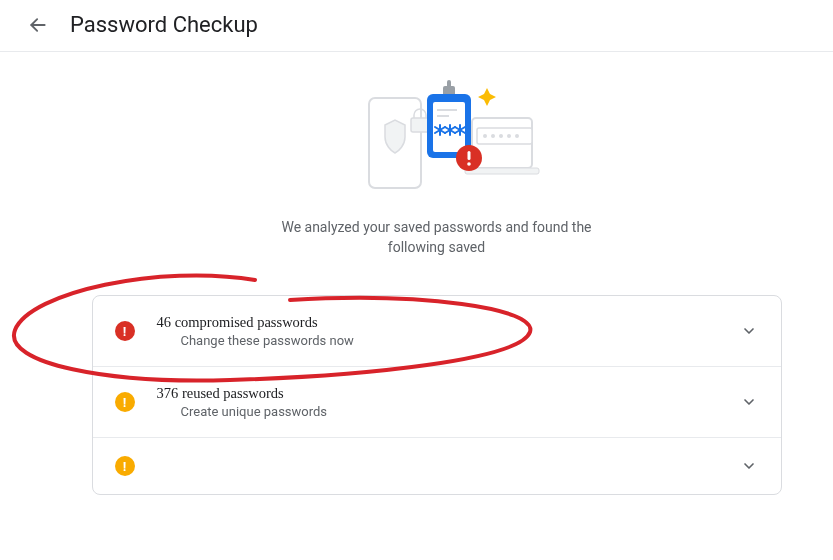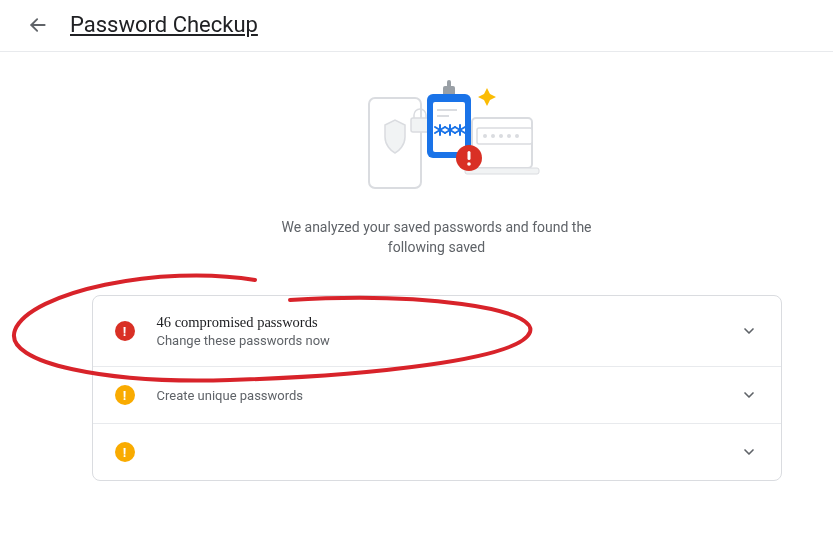--- a/index.html
+++ b/index.html
@@ -20,21 +20,20 @@
     .back-btn {
       width: 24px; height: 24px;
       display: flex; align-items: center; justify-content: center;
       cursor: pointer;
       margin-right: 20px;
     }
     .page-title {
       font-size: 22px;
       font-weight: 400;
       color: #202124;
-      text-decoration: underline;
     }
     .content {
       display: flex;
       flex-direction: column;
       align-items: center;
       padding-top: 28px;
       padding-left: 40px;
     }
     .hero {
       width: 220px; height: 120px;
@@ -81,20 +80,21 @@
     .row-title {
       font-size: 14.5px;
       color: #202124;
       font-weight: 500;
       margin-bottom: 2px;
       font-family: Liberation Serif, serif;
     }
     .row-sub {
       font-size: 13px;
       color: #5f6368;
+      margin-left: 24px;
     }
     .chevron {
       width: 20px; height: 20px;
       display: flex; align-items: center; justify-content:center;
       color: #5f6368;
     }
     .annotation {
       position: absolute;
       left: 0; top: 272px;
       width: 550px; height: 120px;
@@ -195,20 +195,21 @@
       <div class="chevron">
         <svg width="16" height="16" viewBox="0 0 24 24" fill="none" stroke="#5f6368" stroke-width="2.5" stroke-linecap="round" stroke-linejoin="round">
             <polyline points="6 9 12 15 18 9"></polyline>
           </svg>
       </div>
     </div>
 
     <div class="row">
       <div class="status-icon yellow">!</div>
       <div class="row-body">
+        <div class="row-title">376 reused passwords</div>
         <div class="row-sub">Create unique passwords</div>
       </div>
       <div class="chevron">
         <svg width="16" height="16" viewBox="0 0 24 24" fill="none" stroke="#5f6368" stroke-width="2.5" stroke-linecap="round" stroke-linejoin="round">
             <polyline points="6 9 12 15 18 9"></polyline>
           </svg>
       </div>
     </div>
 
     <div class="row">

